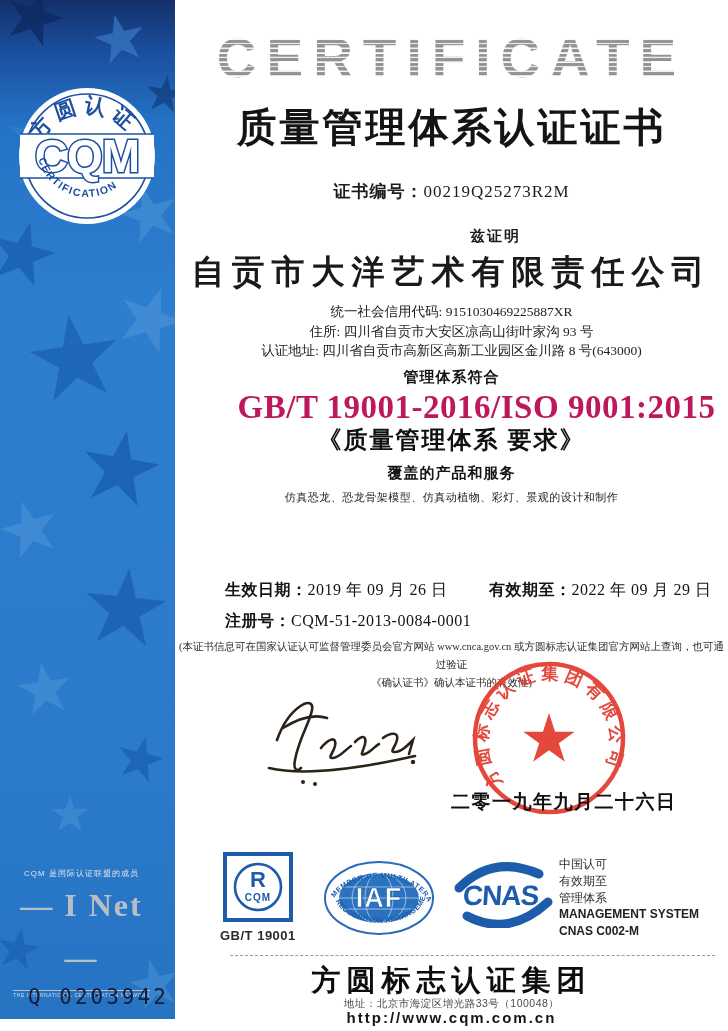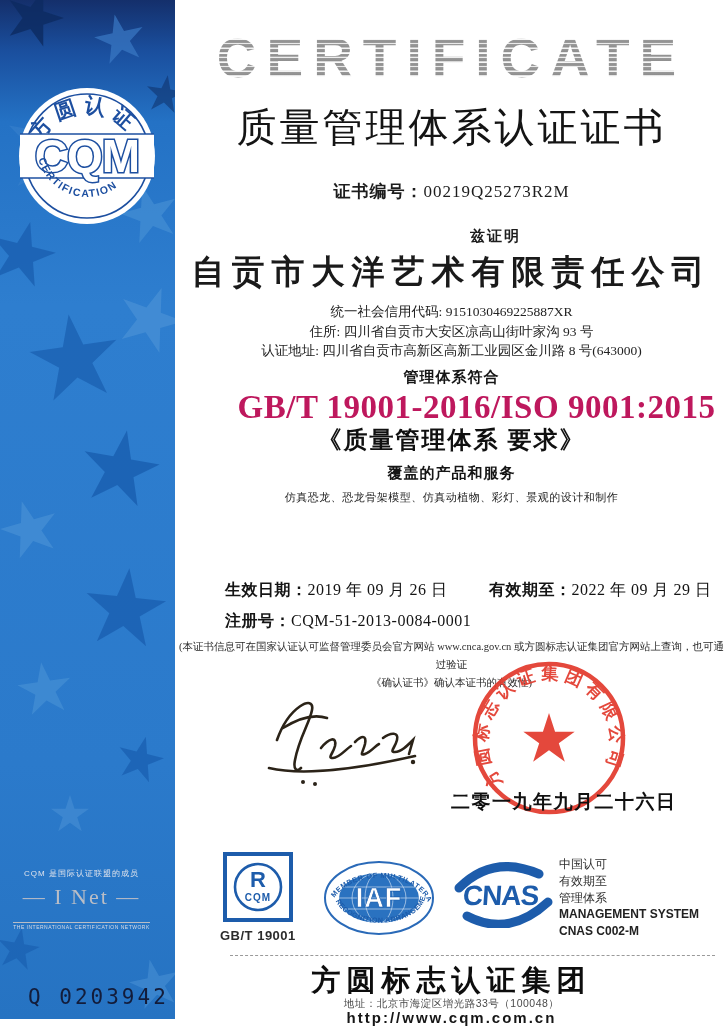--- a/index.html
+++ b/index.html
@@ -6,33 +6,33 @@
   body{background:#ffffff;font-family:"Liberation Serif","DejaVu Serif",serif;}
   .page{position:relative;width:728px;height:1031px;background:#ffffff;overflow:hidden;}
 
   
   .sidebar{position:absolute;left:0;top:0;width:175px;height:1019px;
     background:linear-gradient(180deg,#142f6b 0%,#1a4f9e 5%,#2472c5 12%,#2e7ecf 30%,#2b7acb 75%,#2673c2 100%);}
   .star-bg{position:absolute;left:0;top:0;}
   .cqm-logo{position:absolute;left:16px;top:85px;}
   .inet{position:absolute;left:0;top:868px;width:163px;text-align:center;color:#c9cdd6;}
   .inet-note{font-family:"Liberation Sans",sans-serif;font-size:8px;letter-spacing:1px;color:#dfe3ec;}
-  .inet-logo{font-family:"Liberation Serif",serif;font-weight:normal;font-size:22px;line-height:36px;color:#b9bdc6;letter-spacing:2px;}
+  .inet-logo{font-family:"Liberation Serif",serif;font-weight:bold;font-size:32px;line-height:52px;color:#b9bdc6;letter-spacing:2px;}
   .inet-tag{display:inline-block;font-family:"Liberation Sans",sans-serif;font-size:5px;letter-spacing:.5px;color:#d8dce6;border-top:1px solid #b9bdc6;padding-top:1px;}
   .serial{position:absolute;left:28px;top:985px;font-family:"DejaVu Sans Mono",monospace;font-size:21px;letter-spacing:3px;color:#131c3a;}
 
   
   .content{position:absolute;left:175px;top:0;width:553px;height:1031px;}
   .abs{position:absolute;}
   .ctr{width:553px;text-align:center;}
 
   .ghost-title{top:26px;font-family:"Liberation Sans",sans-serif;font-weight:bold;font-size:55px;letter-spacing:10px;
     background:repeating-linear-gradient(180deg,#9a9a9a 0px,#8f8f8f 2.6px,#e3e3e3 3.4px,#fdfdfd 4.6px);
     -webkit-background-clip:text;background-clip:text;color:transparent;}
-  .main-title{top:100px;font-family:"Liberation Sans",sans-serif;font-weight:normal;font-size:40px;letter-spacing:3px;color:#141414;}
+  .main-title{top:100px;font-family:"Liberation Sans",sans-serif;font-weight:bold;font-size:40px;letter-spacing:3px;color:#141414;}
   .certno{top:180px;font-size:17px;color:#1d1d1d;letter-spacing:1px;}
   .hereby{top:227px;font-size:15px;color:#1d1d1d;font-weight:bold;letter-spacing:2px;padding-left:44px;}
   .company{top:250px;font-size:33px;color:#1a1a1a;letter-spacing:7px;font-weight:bold;}
   .credit{top:303px;font-size:13.5px;color:#222;}
   .resid{top:323px;font-size:13.5px;color:#222;}
   .caddr{top:342px;font-size:13.5px;color:#222;}
   .conform{top:368px;font-size:15px;font-weight:bold;color:#151515;letter-spacing:1px;}
   .standard{top:389px;font-size:33px;font-weight:bold;color:#be185d;letter-spacing:.5px;font-family:"Liberation Serif",serif;padding-left:25px;}
   .stdname{top:424px;font-size:24px;font-weight:bold;color:#101010;letter-spacing:2px;}
   .scopelab{top:464px;font-size:15px;font-weight:bold;color:#151515;letter-spacing:1px;}

